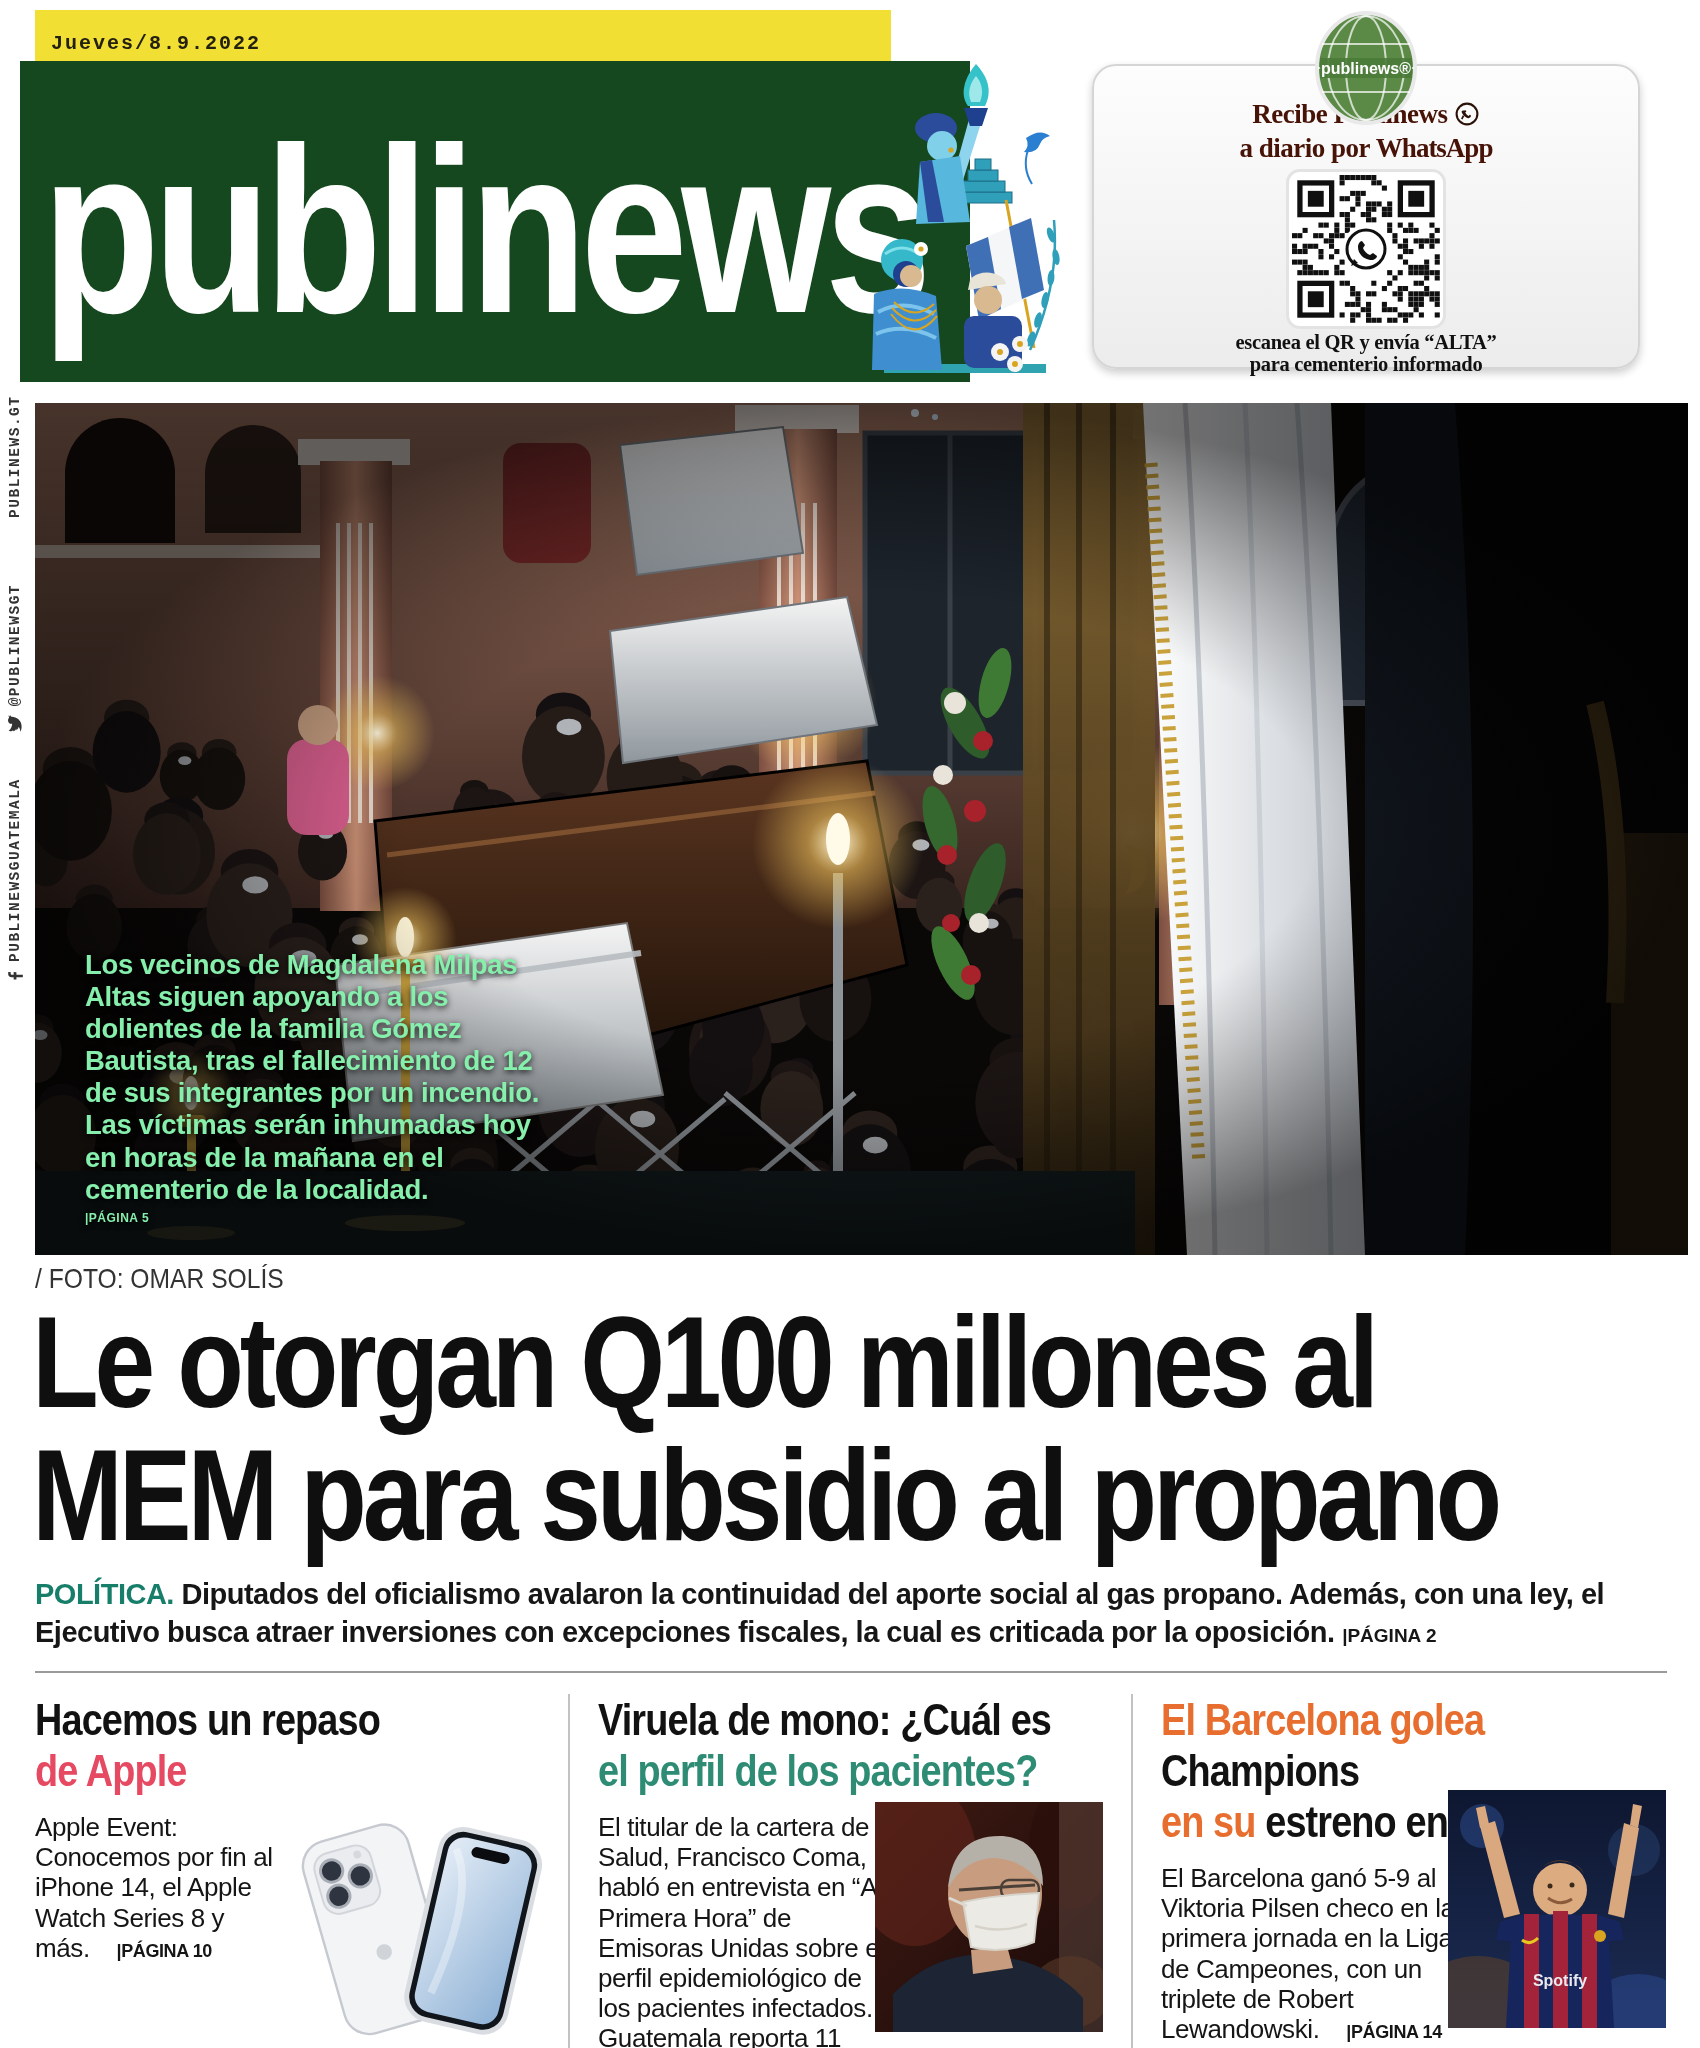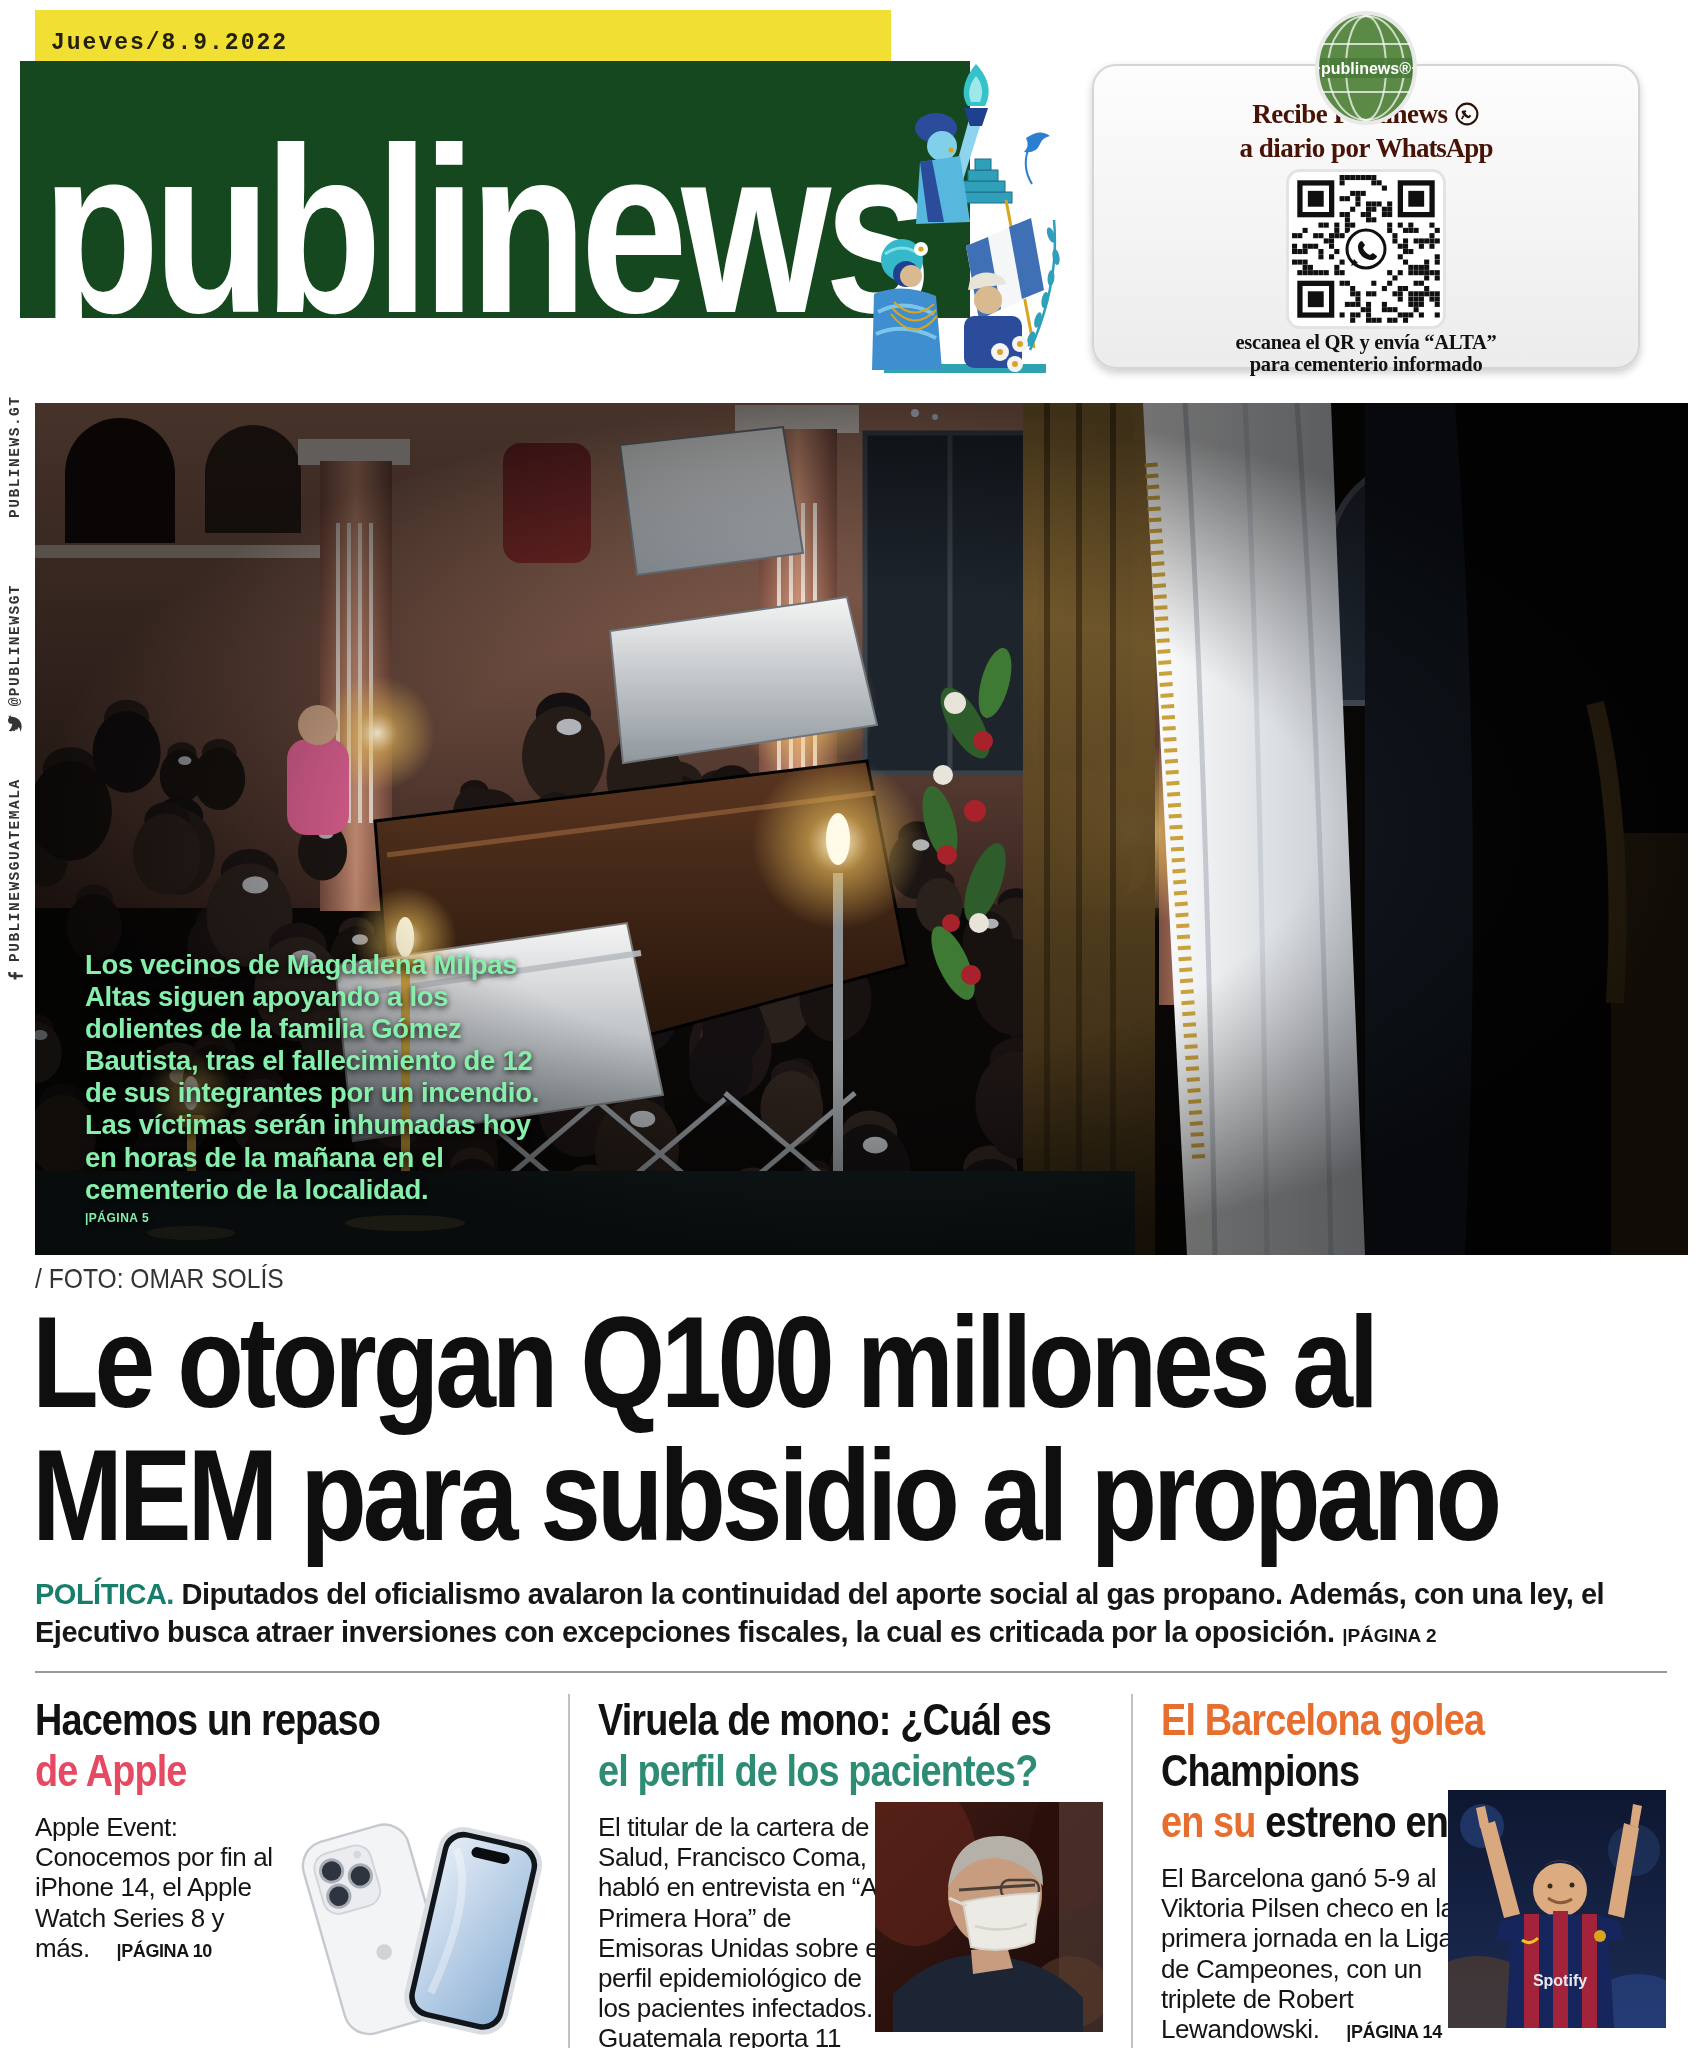--- a/index.html
+++ b/index.html
@@ -1,25 +1,25 @@
 <!DOCTYPE html>
 <html><head>
 <meta charset="utf-8">
 <style>
   html,body{margin:0;padding:0;}
   body{width:1700px;height:2048px;background:#ffffff;font-family:"Liberation Sans",sans-serif;position:relative;overflow:hidden;}
   .abs{position:absolute;}
 
   
   #date-band{left:35px;top:10px;width:856px;height:67px;background:#f2df33;
-    font-family:"Liberation Mono","DejaVu Sans Mono",monospace;font-weight:bold;font-size:23px;
+    font-family:"Liberation Mono","DejaVu Sans Mono",monospace;font-weight:bold;font-size:20px;
     color:#23200f;line-height:67px;padding-left:16px;box-sizing:border-box;letter-spacing:2px;}
 
   
-  #masthead{left:20px;top:61px;width:950px;height:257px;background:#15481f;}
+  #masthead{left:20px;top:61px;width:950px;height:321px;background:#15481f;}
   #logo{position:absolute;left:22px;top:52px;font-size:235px;font-weight:bold;color:#fff;
     letter-spacing:-8px;line-height:1;transform:scaleX(0.82);transform-origin:0 0;white-space:nowrap;}
   #illustration{left:858px;top:50px;width:210px;height:338px;}
 
   
   #qr-box{left:1092px;top:64px;width:548px;height:305px;background:linear-gradient(#fdfdfd,#ececec);
     border:2px solid #d5d5d5;border-radius:24px;box-shadow:0 4px 9px rgba(0,0,0,.2);text-align:center;box-sizing:border-box;}
   #globe{position:absolute;left:50%;top:-56px;transform:translateX(-50%);width:104px;height:116px;}
   .wa-title{margin-top:34px;font-family:"Liberation Serif",serif;font-weight:bold;font-size:27px;
     color:#471307;line-height:1.1;letter-spacing:-0.5px;}

